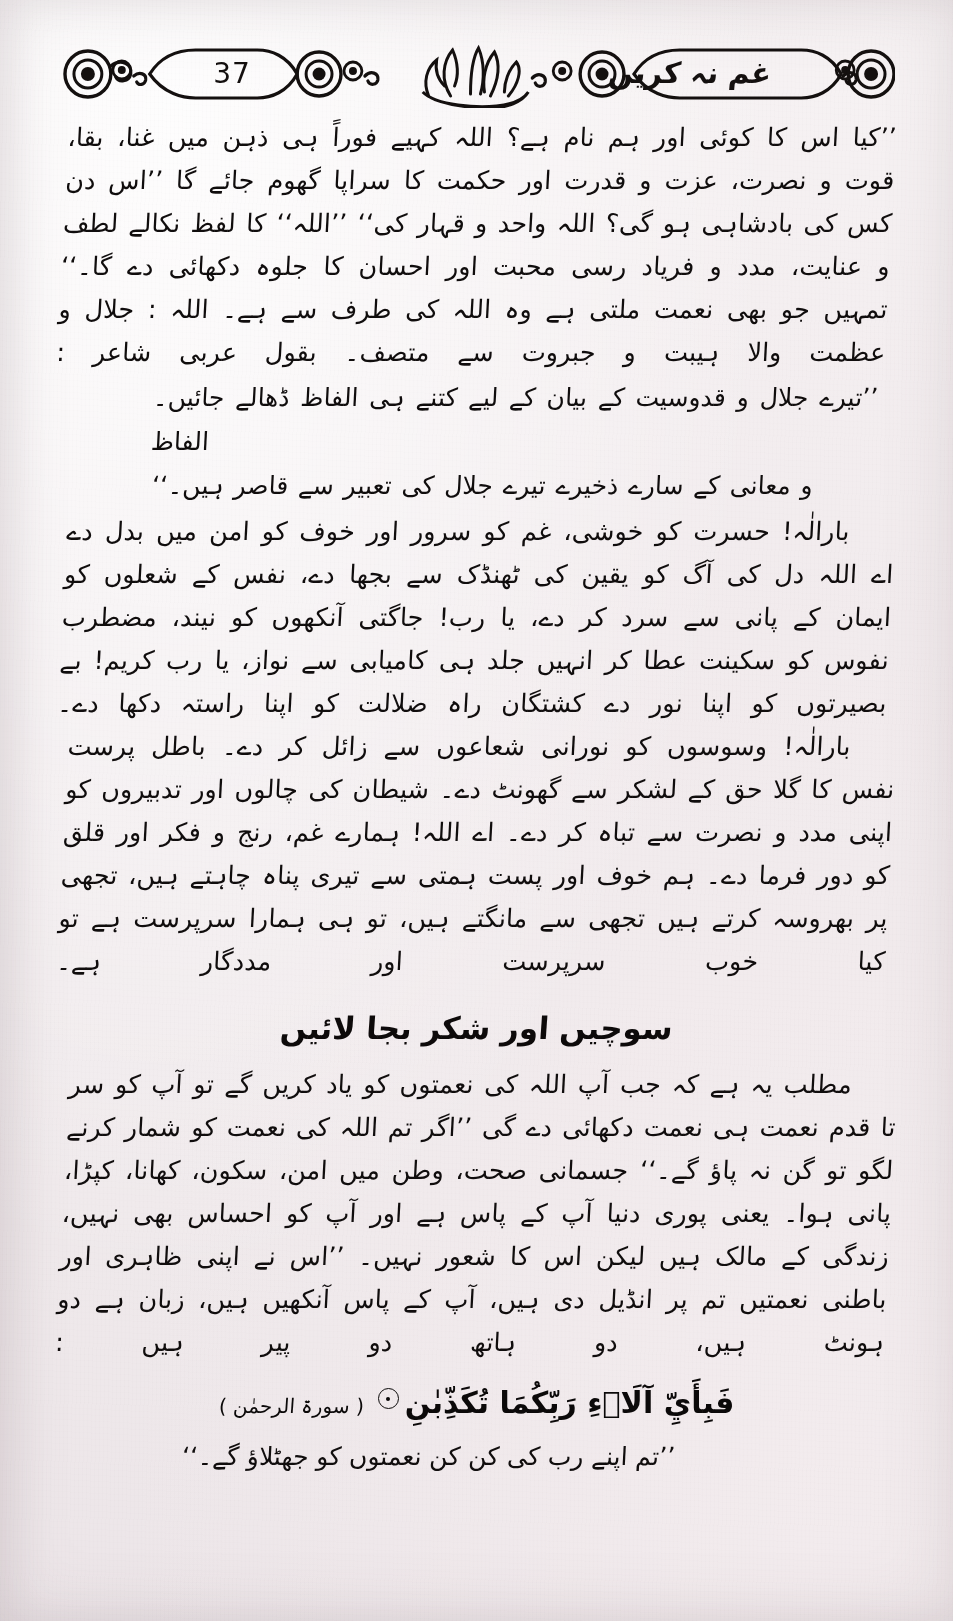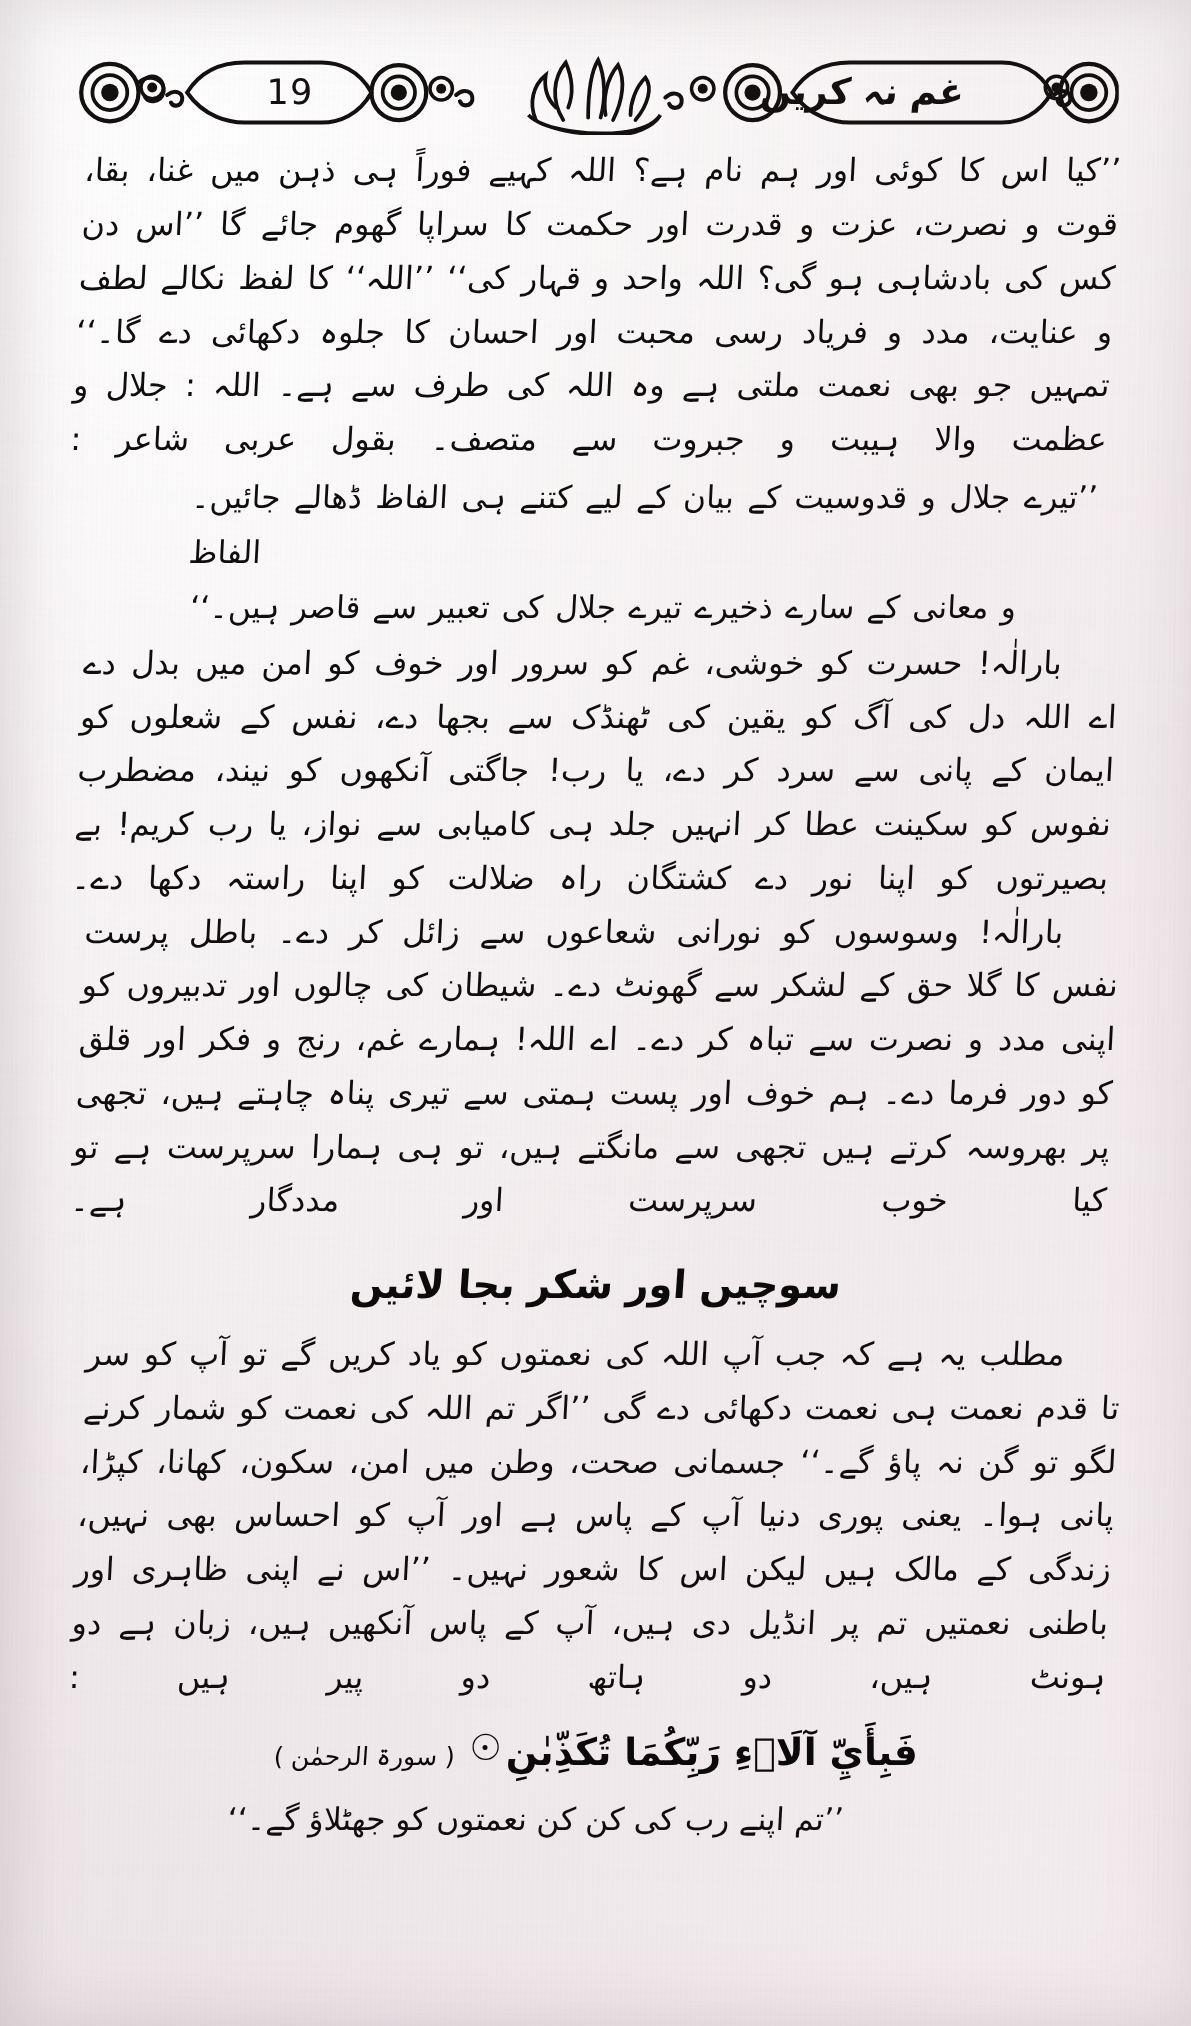--- a/index.html
+++ b/index.html
@@ -240,21 +240,21 @@
 
         <path d="M788 40 c6 -6 14 -3 13 4 c-1 5 -8 6 -10 1"></path>
         <circle cx="790" cy="34" r="9" stroke-width="2.8"></circle>
         <circle cx="790" cy="34" r="4" fill="#14100f" stroke="none"></circle>
         <circle cx="816" cy="38" r="23" stroke-width="3.4"></circle>
         <circle cx="816" cy="38" r="14" stroke-width="3"></circle>
         <circle cx="816" cy="38" r="7" fill="#14100f" stroke="none"></circle>
       </g>
     </svg>
 
-    <div class="hdr-text hdr-page-no">19</div>
+    <div class="hdr-text hdr-page-no">37</div>
     <div class="hdr-text hdr-title">غم نہ کریں</div>
   </div>
 
   <div class="body-col">
 
     <p class="para">
       <span>’’کیا اس کا کوئی اور ہم نام ہے؟ اللہ کہیے فوراً ہی ذہن میں غنا، بقا، قوت و نصرت، عزت و قدرت اور حکمت کا سراپا گھوم جائے گا ’’اس دن کس کی بادشاہی ہو گی؟ اللہ واحد و قہار کی‘‘ ’’اللہ‘‘ کا لفظ نکالے لطف و عنایت، مدد و فریاد رسی محبت اور احسان کا جلوہ دکھائی دے گا۔‘‘ تمہیں جو بھی نعمت ملتی ہے وہ اللہ کی طرف سے ہے۔ اللہ : جلال و عظمت والا ہیبت و جبروت سے متصف۔ بقول عربی شاعر :</span>
     </p>
 
     <div class="verse-block">

